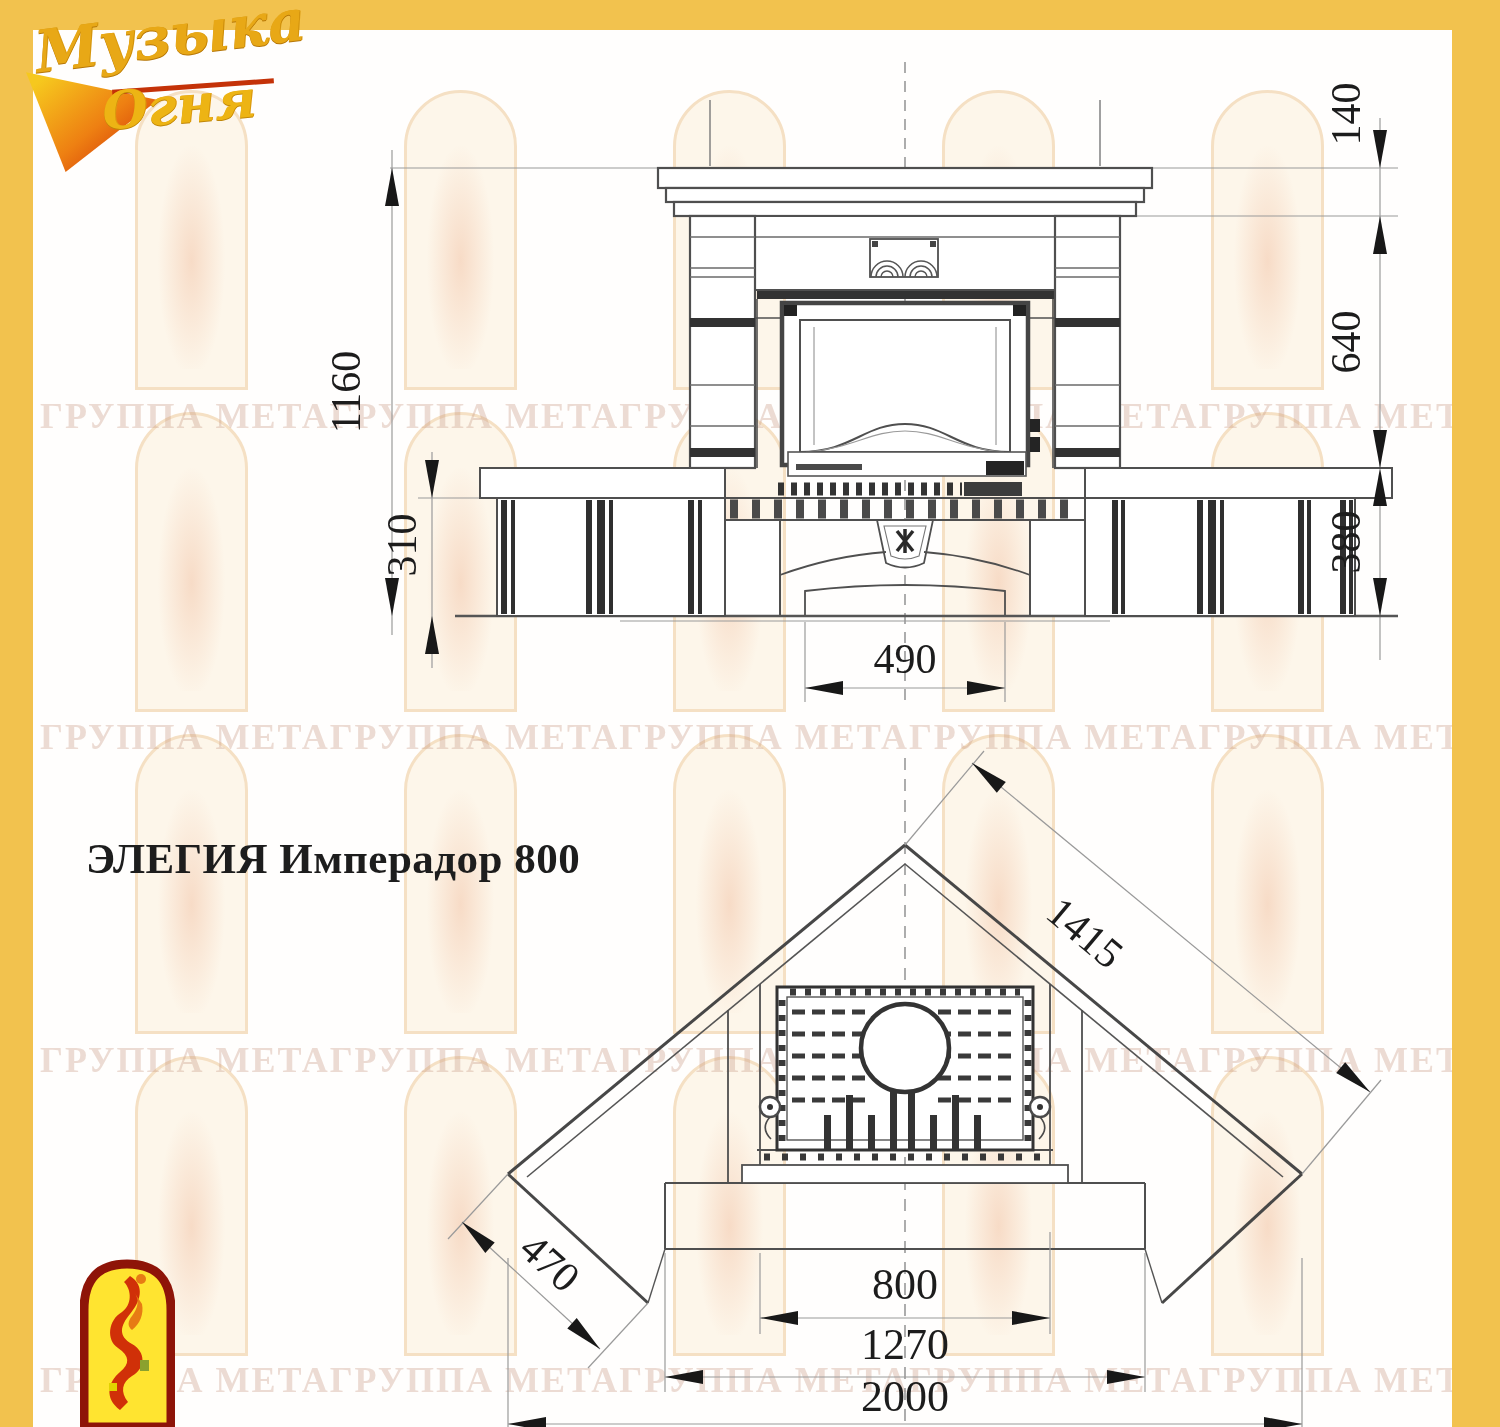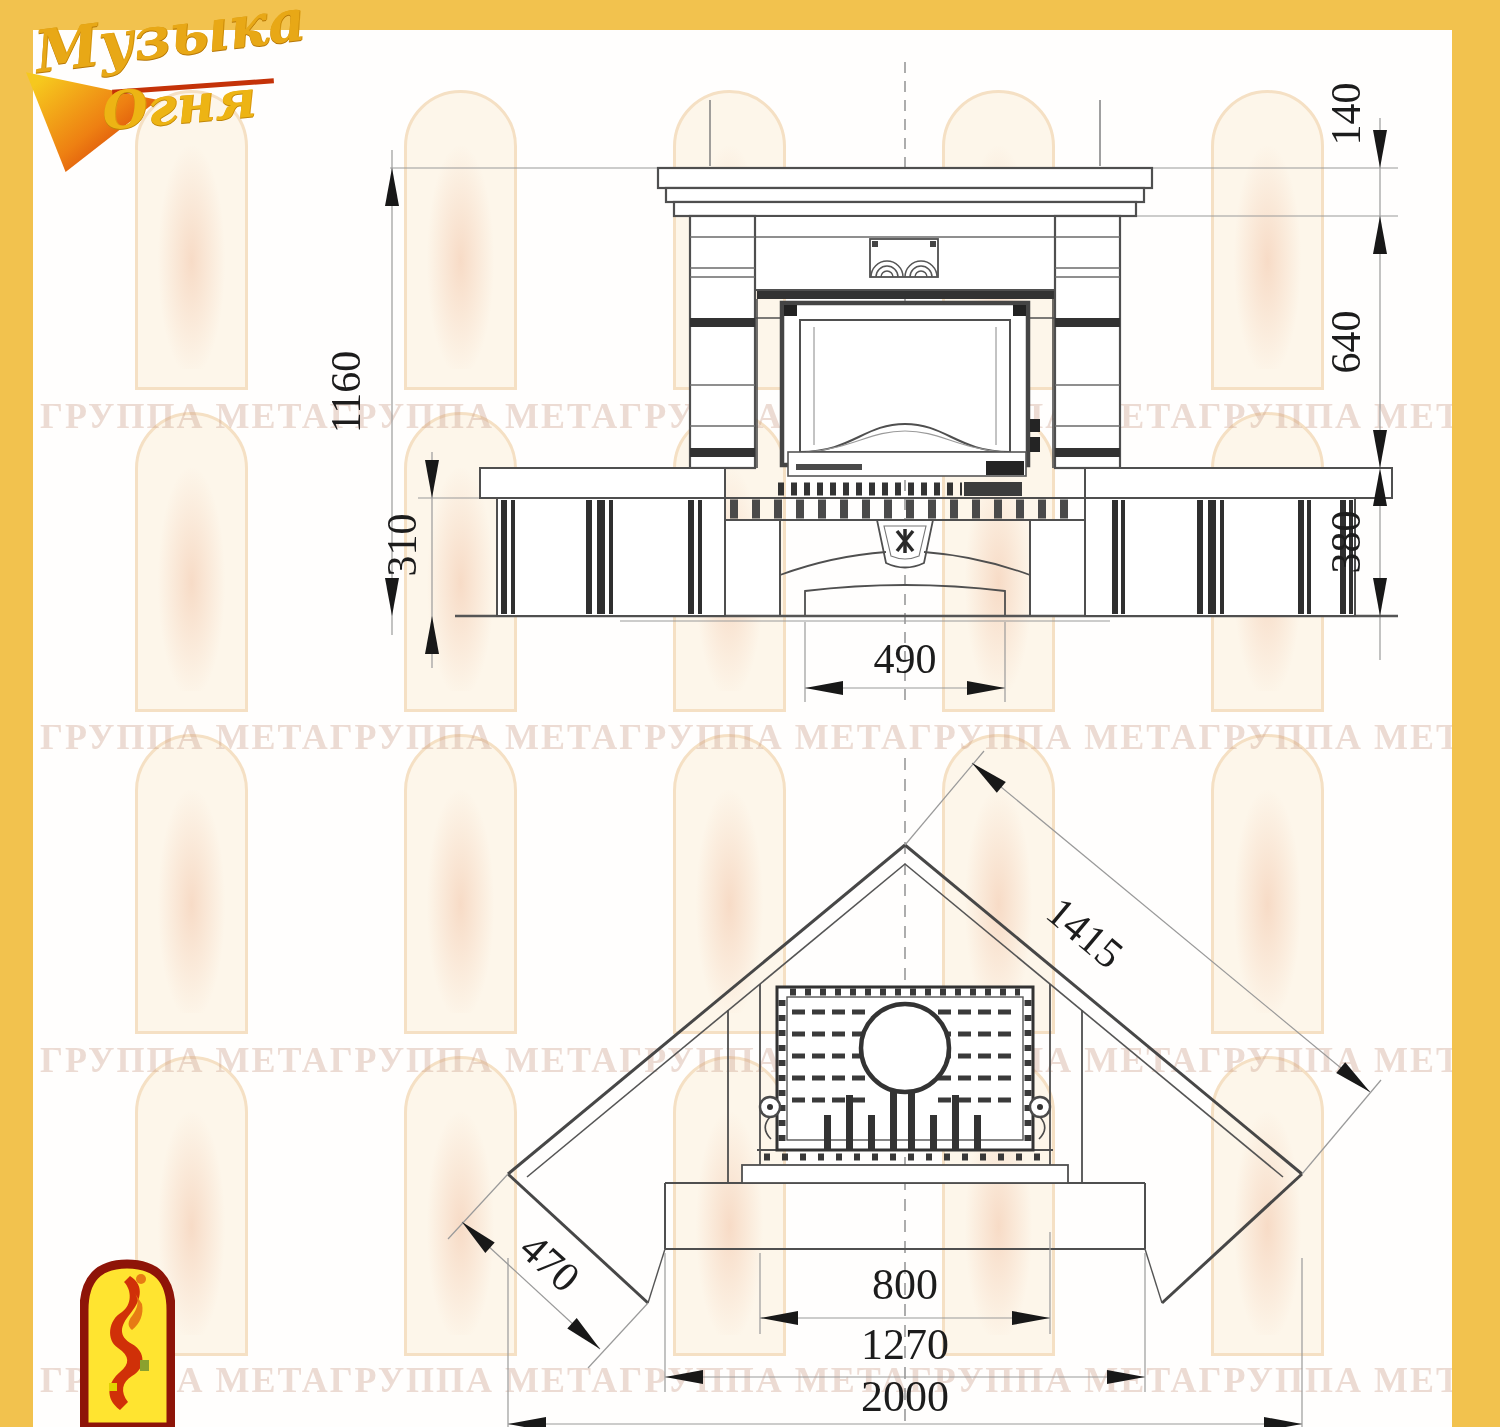--- a/index.html
+++ b/index.html
@@ -141,20 +141,21 @@
     <svg width="95" height="169" viewBox="0 0 95 169">
       <path d="M4,169 L4,52 Q4,6 47,6 Q91,6 91,52 L91,169 Z" fill="#ffe430" stroke="#8e1408" stroke-width="9"></path>
       <path d="M50,18 C66,28 60,44 50,56 C40,68 38,78 52,86 C66,94 66,110 52,118 C42,124 40,134 48,144 L40,152 C24,140 28,124 40,114 C50,106 50,98 38,90 C26,82 28,62 42,54 C52,47 52,32 44,24 Z" fill="#d03008"></path>
       <path d="M54,34 C60,42 58,50 52,58 C48,63 47,68 52,72 C60,66 64,56 62,46 Z" fill="#e77b14"></path>
       <rect x="60" y="102" width="9" height="11" fill="#8aa12e"></rect>
       <rect x="29" y="125" width="8" height="8" fill="#e2d200"></rect>
       <circle cx="61" cy="21" r="5" fill="#e77b14"></circle>
     </svg>
   </div>
 
+  <div class="model-title">ЭЛЕГИЯ Имперадор 800</div>
 
   <svg id="drawing" width="1500" height="1427" viewBox="0 0 1500 1427">
 
     <g stroke-linecap="butt" fill="none">
 
       <g stroke="#9a9a9a" stroke-width="1.2">
         <line x1="390" y1="168" x2="658" y2="168"></line>
         <line x1="1152" y1="168" x2="1398" y2="168"></line>
         <line x1="1136" y1="216" x2="1398" y2="216"></line>
         <line x1="418" y1="498" x2="486" y2="498"></line>

